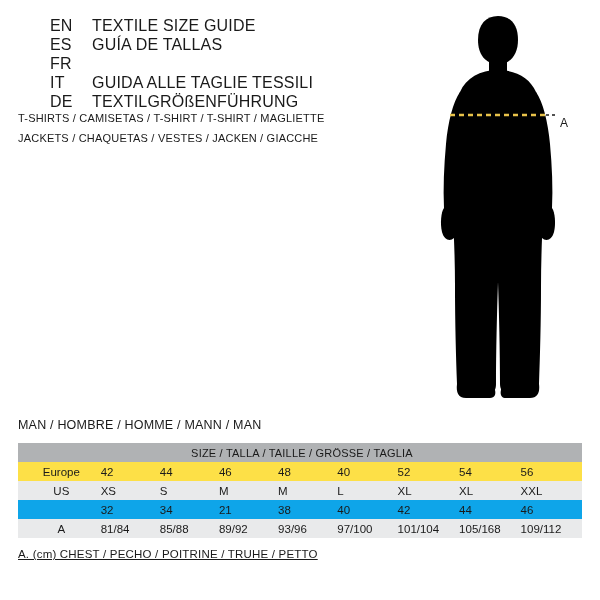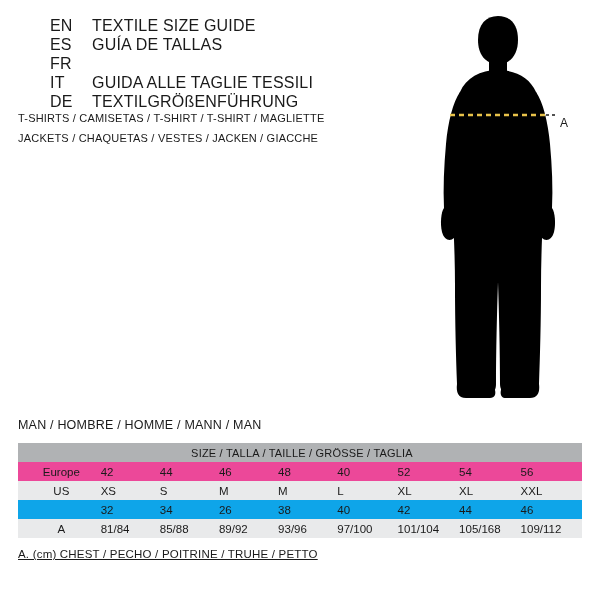--- a/index.html
+++ b/index.html
@@ -100,21 +100,21 @@
     height: 19px;
     text-align: left;
     font-weight: normal;
     vertical-align: middle;
   }
   .size-table .head-row td {
     background: #b0b2b4;
     font-size: 11px;
     letter-spacing: 0.2px;
   }
-  .size-table .row-a td { background: #ec4899; }
+  .size-table .row-a td { background: #fde047; }
   .size-table .row-b td { background: #e9eaeb; margin-top: 25px; }
   .size-table .row-c td { background: #0ea5e9; }
   .size-table .row-d td { background: #e9eaeb; }
   .size-table td.lbl { padding-left: 4px; width: 88px; text-align: center; }
   .size-table td.val { width: 66px; }
 
   
   .footnote {
     position: absolute;
     left: 18px;
@@ -227,21 +227,21 @@
         <td class="val">M</td>
         <td class="val">L</td>
         <td class="val">XL</td>
         <td class="val">XL</td>
         <td class="val">XXL</td>
       </tr>
       <tr class="row-c">
         <td class="lbl"></td>
         <td class="val">32</td>
         <td class="val">34</td>
-        <td class="val">26</td>
+        <td class="val">21</td>
         <td class="val">38</td>
         <td class="val">40</td>
         <td class="val">42</td>
         <td class="val">44</td>
         <td class="val">46</td>
       </tr>
       <tr class="row-d">
         <td class="lbl">A</td>
         <td class="val">81/84</td>
         <td class="val">85/88</td>

